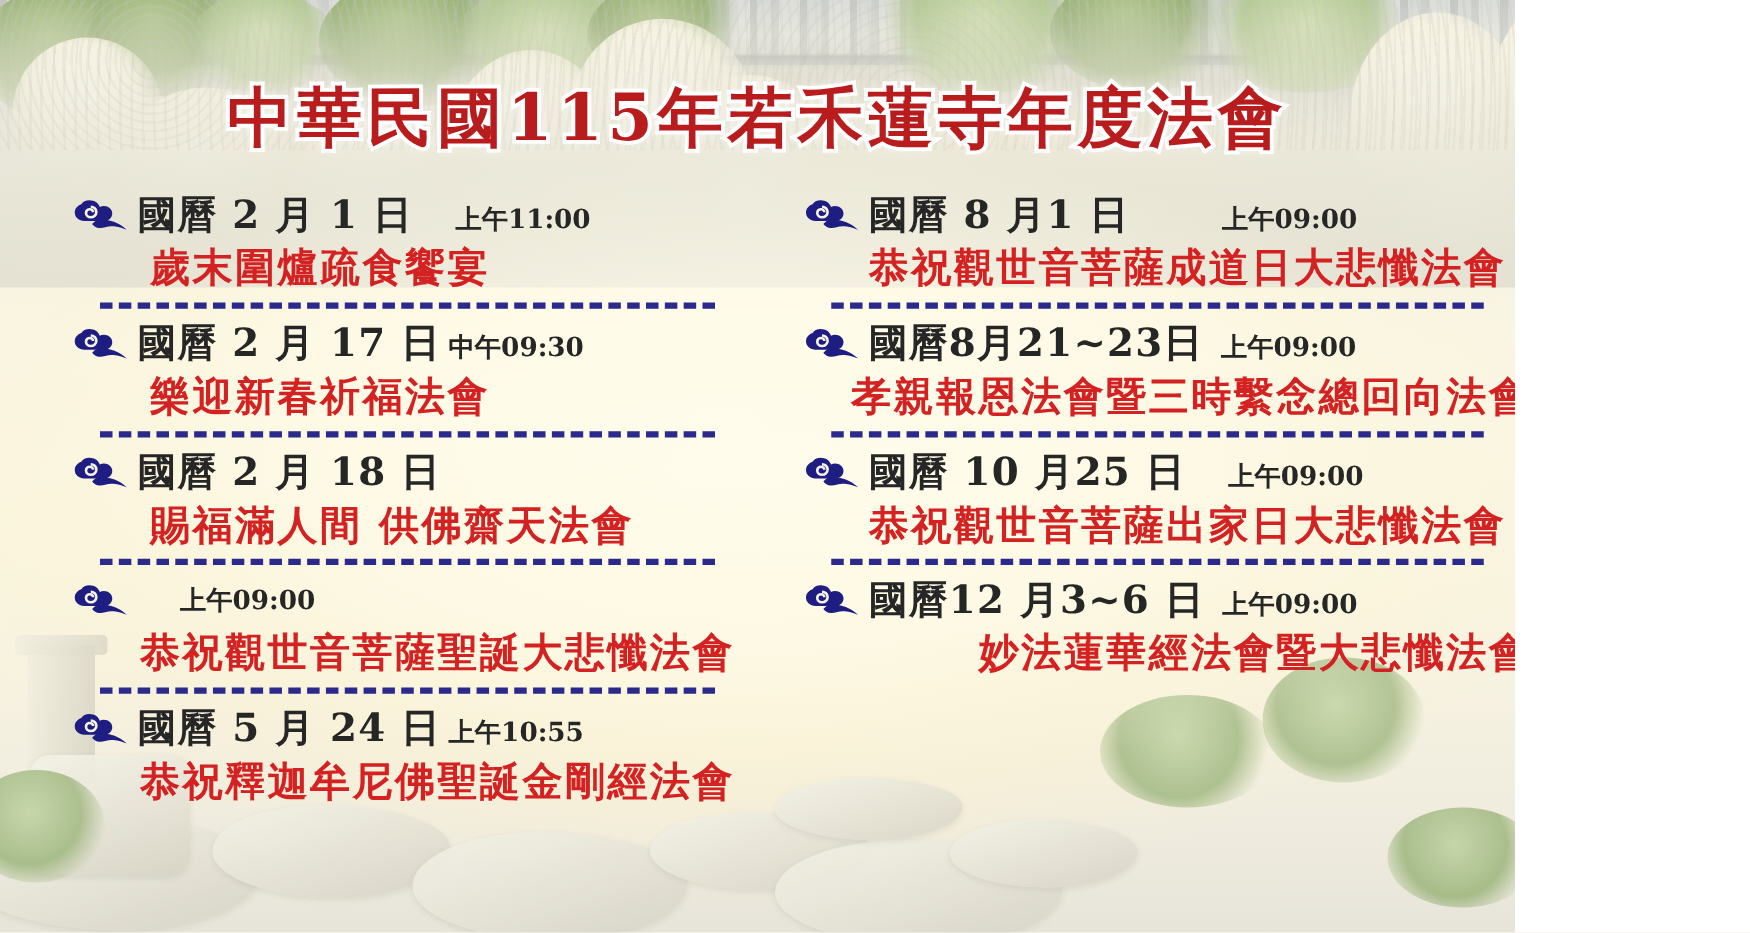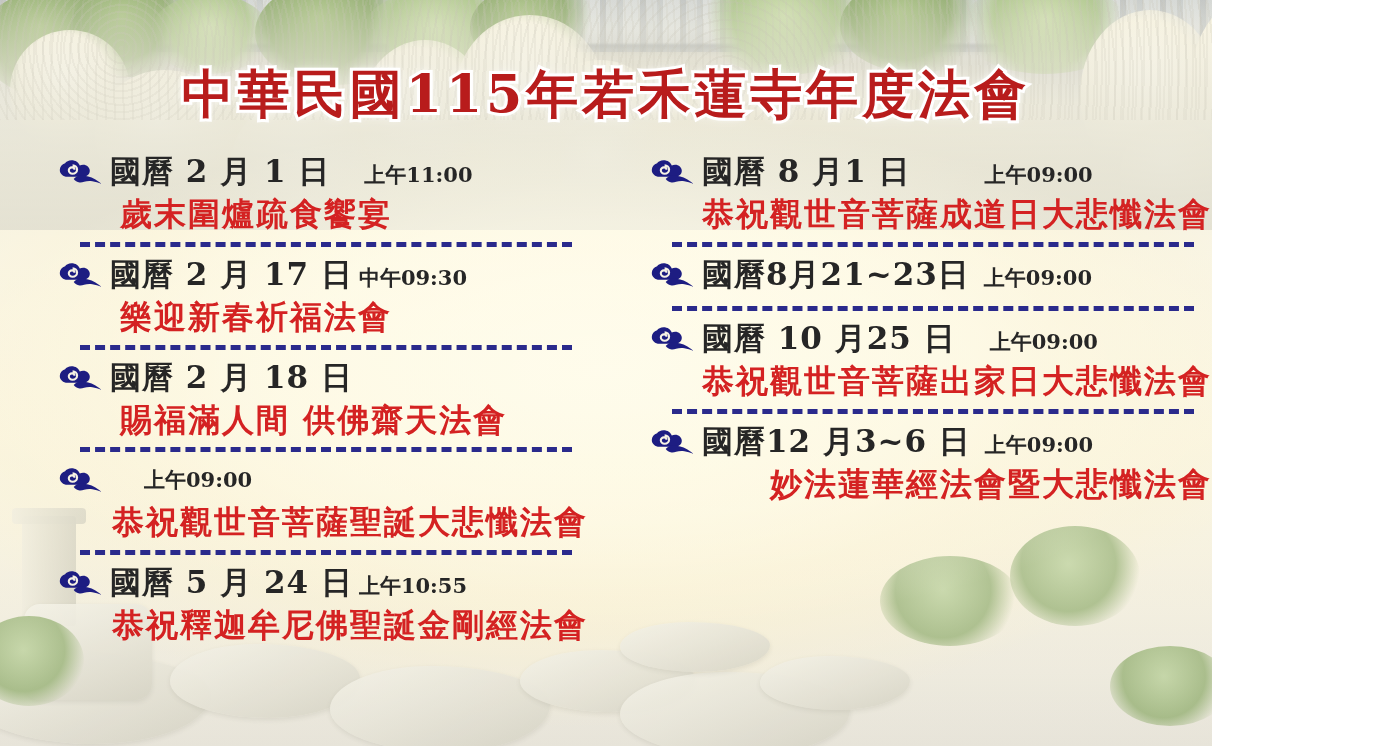--- a/index.html
+++ b/index.html
@@ -358,20 +358,21 @@
               <path fill="#1d1d82" d="M13.5 2.2c4.1 0 7.2 2.2 8.3 5.3 1-.5 2.1-.8 3.3-.8 3.7 0 6.7 2.7 6.7 6 0 3.4-3 6.1-6.7 6.1H9.4C5.2 18.8 1.8 15.9 1.8 12c0-3.1 2.2-5.7 5.3-6.7C8.2 3.5 10.6 2.2 13.5 2.2z"></path>
               <path fill="none" stroke="#f6f2e4" stroke-width="2.1" d="M14.6 7.4c2.5 0 4.5 1.9 4.5 4.2 0 2.3-2 4.2-4.5 4.2-2.1 0-3.8-1.6-3.8-3.5 0-1.6 1.4-2.9 3.1-2.9 1.4 0 2.6 1.1 2.6 2.4"></path>
               <path fill="#1d1d82" d="M23 17.6c5 0 9.6 1.2 14 3.6 2.5 1.3 4.6 2.9 6.4 4.6-3-1.3-6-2.2-9.1-2.6-3-.4-5.6-.2-8.2.6-1.5.5-3 .7-4.5.6-2.6-.2-4.6-1.4-5.9-3.3 2.1-2.4 4.5-3.5 7.3-3.5z"></path>
             </svg>
             <div class="date-line">
               <span class="date-txt">國曆8月21~23日</span>
               <span class="sp-m"></span>
               <span class="time-txt">上午09:00</span>
             </div>
           </div>
+          <div class="event-name" style="padding-left:38px;">孝親報恩法會暨三時繫念總回向法會</div>
           <div class="divider"></div>
         </div>
 
         <div class="event">
           <div class="event-head">
             <svg class="cloud-icon" viewBox="0 0 46 28">
               <path fill="#1d1d82" d="M13.5 2.2c4.1 0 7.2 2.2 8.3 5.3 1-.5 2.1-.8 3.3-.8 3.7 0 6.7 2.7 6.7 6 0 3.4-3 6.1-6.7 6.1H9.4C5.2 18.8 1.8 15.9 1.8 12c0-3.1 2.2-5.7 5.3-6.7C8.2 3.5 10.6 2.2 13.5 2.2z"></path>
               <path fill="none" stroke="#f6f2e4" stroke-width="2.1" d="M14.6 7.4c2.5 0 4.5 1.9 4.5 4.2 0 2.3-2 4.2-4.5 4.2-2.1 0-3.8-1.6-3.8-3.5 0-1.6 1.4-2.9 3.1-2.9 1.4 0 2.6 1.1 2.6 2.4"></path>
               <path fill="#1d1d82" d="M23 17.6c5 0 9.6 1.2 14 3.6 2.5 1.3 4.6 2.9 6.4 4.6-3-1.3-6-2.2-9.1-2.6-3-.4-5.6-.2-8.2.6-1.5.5-3 .7-4.5.6-2.6-.2-4.6-1.4-5.9-3.3 2.1-2.4 4.5-3.5 7.3-3.5z"></path>
             </svg>

